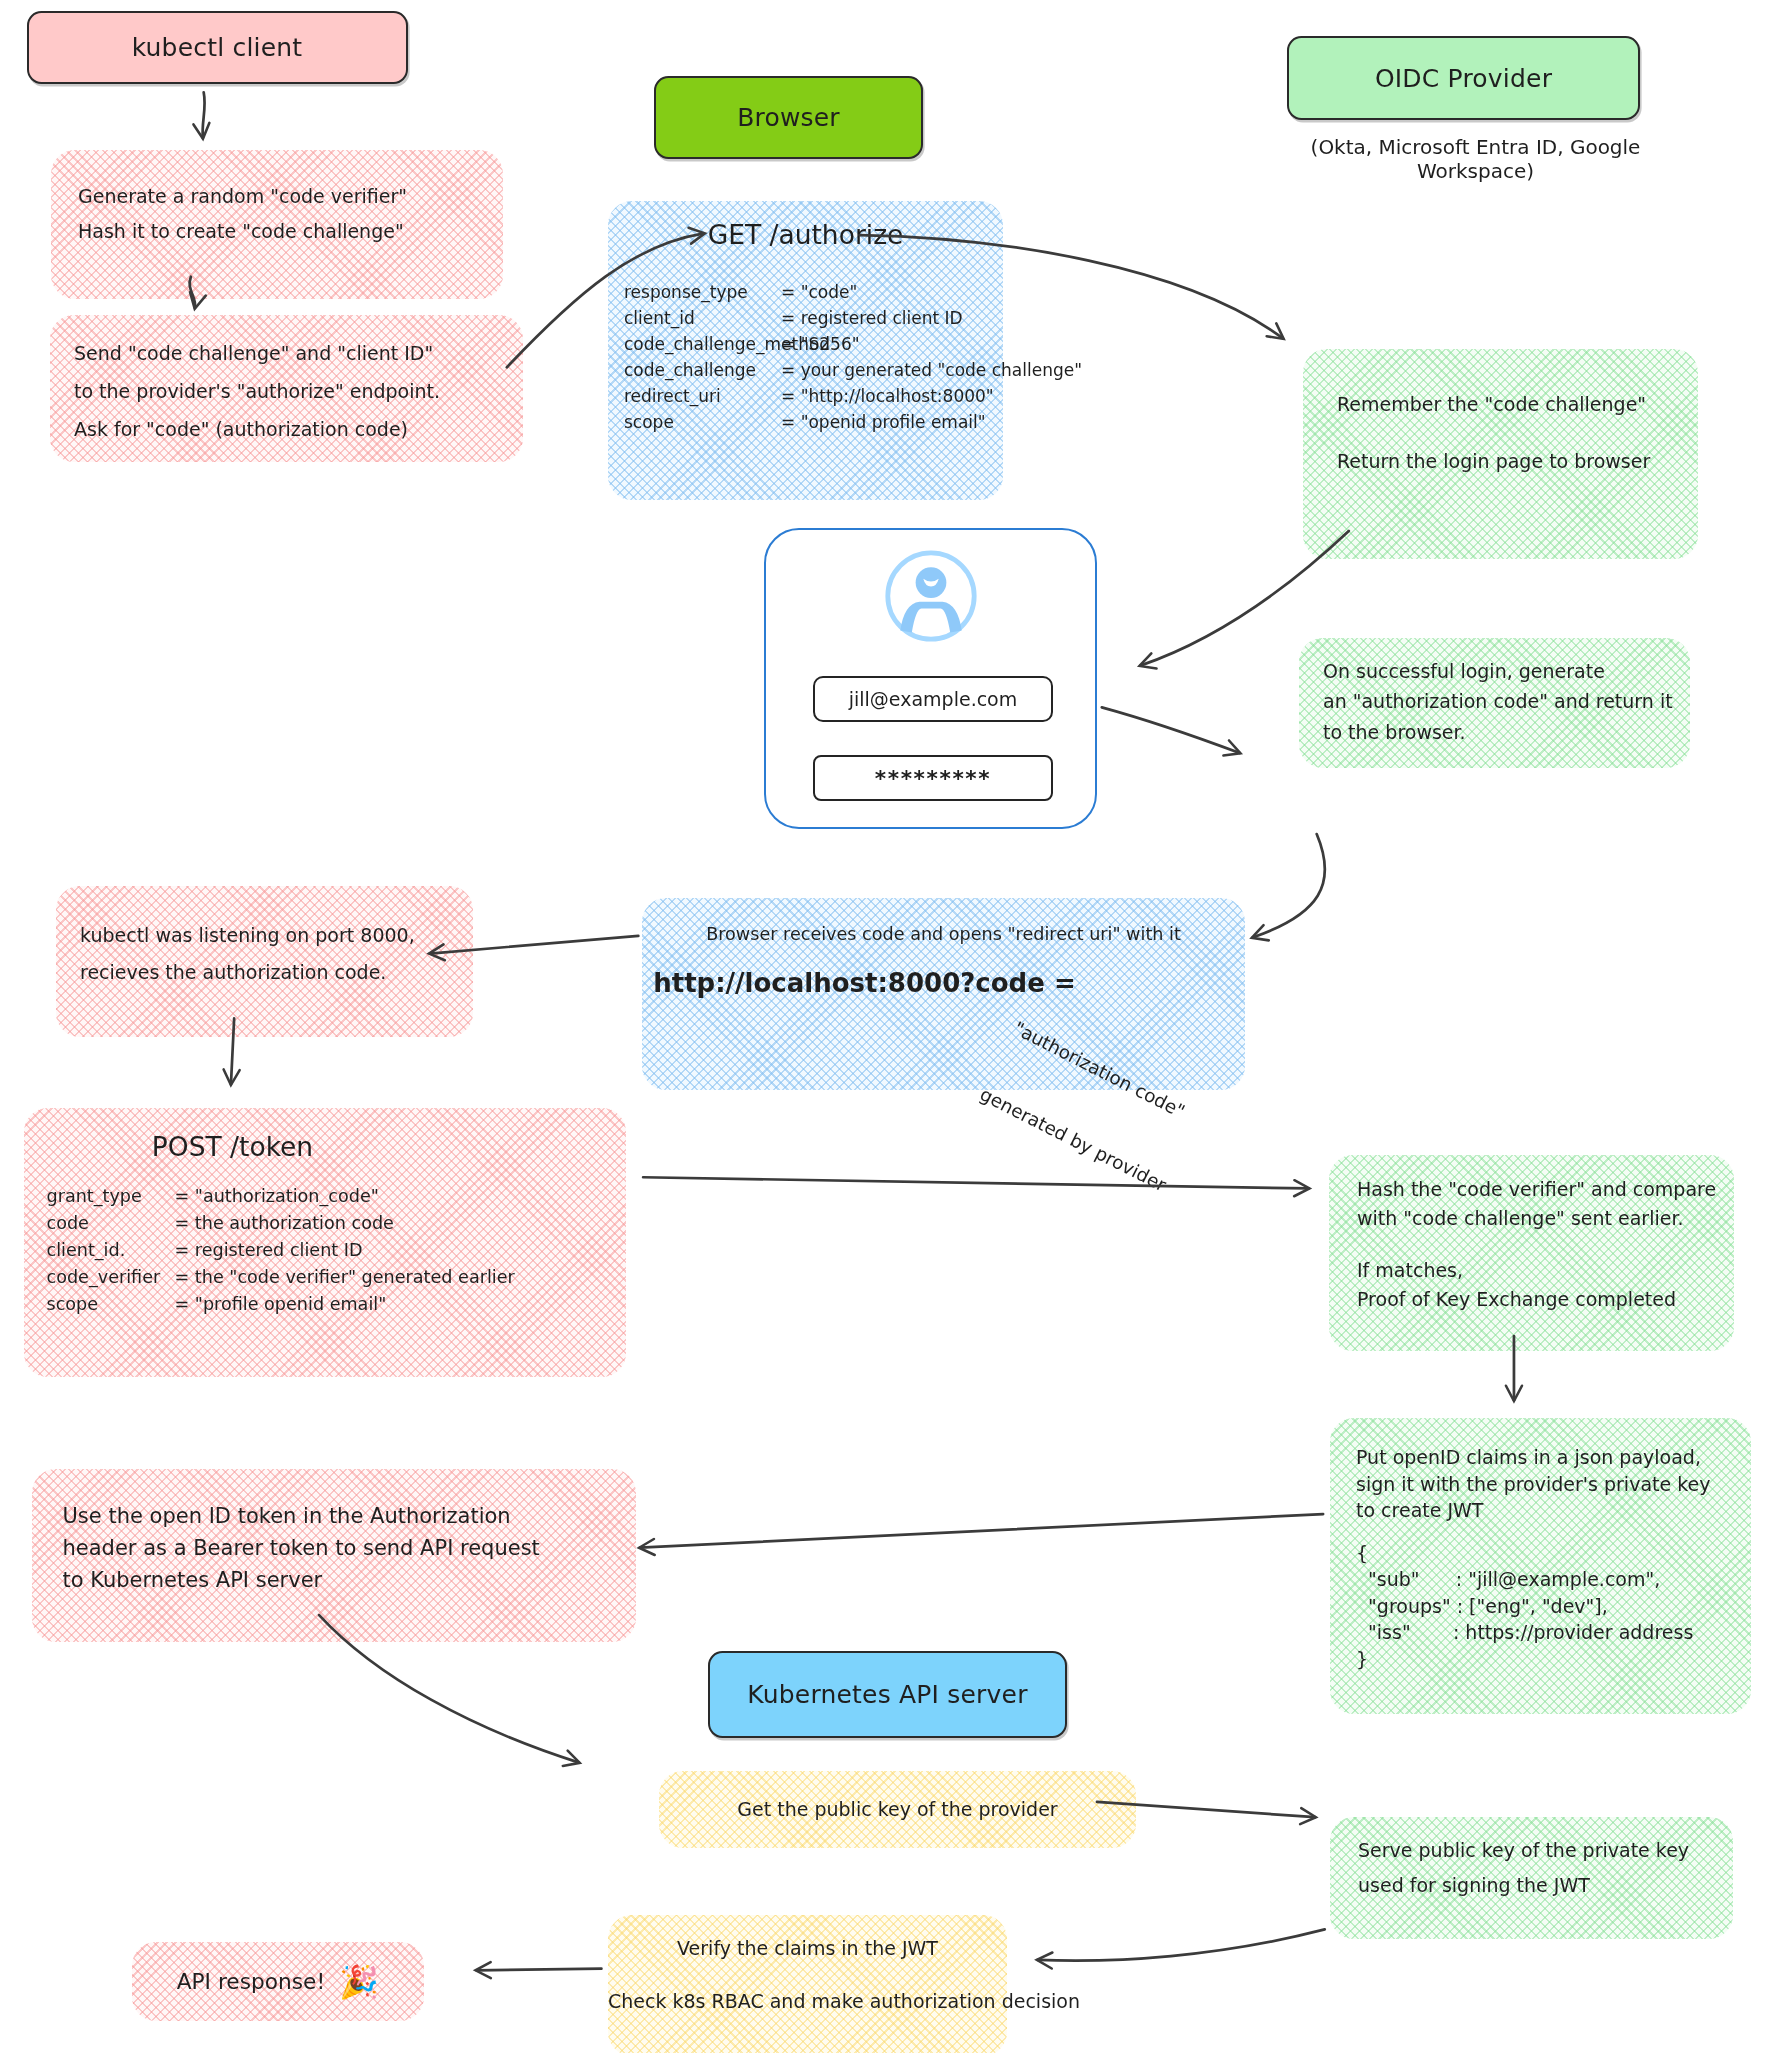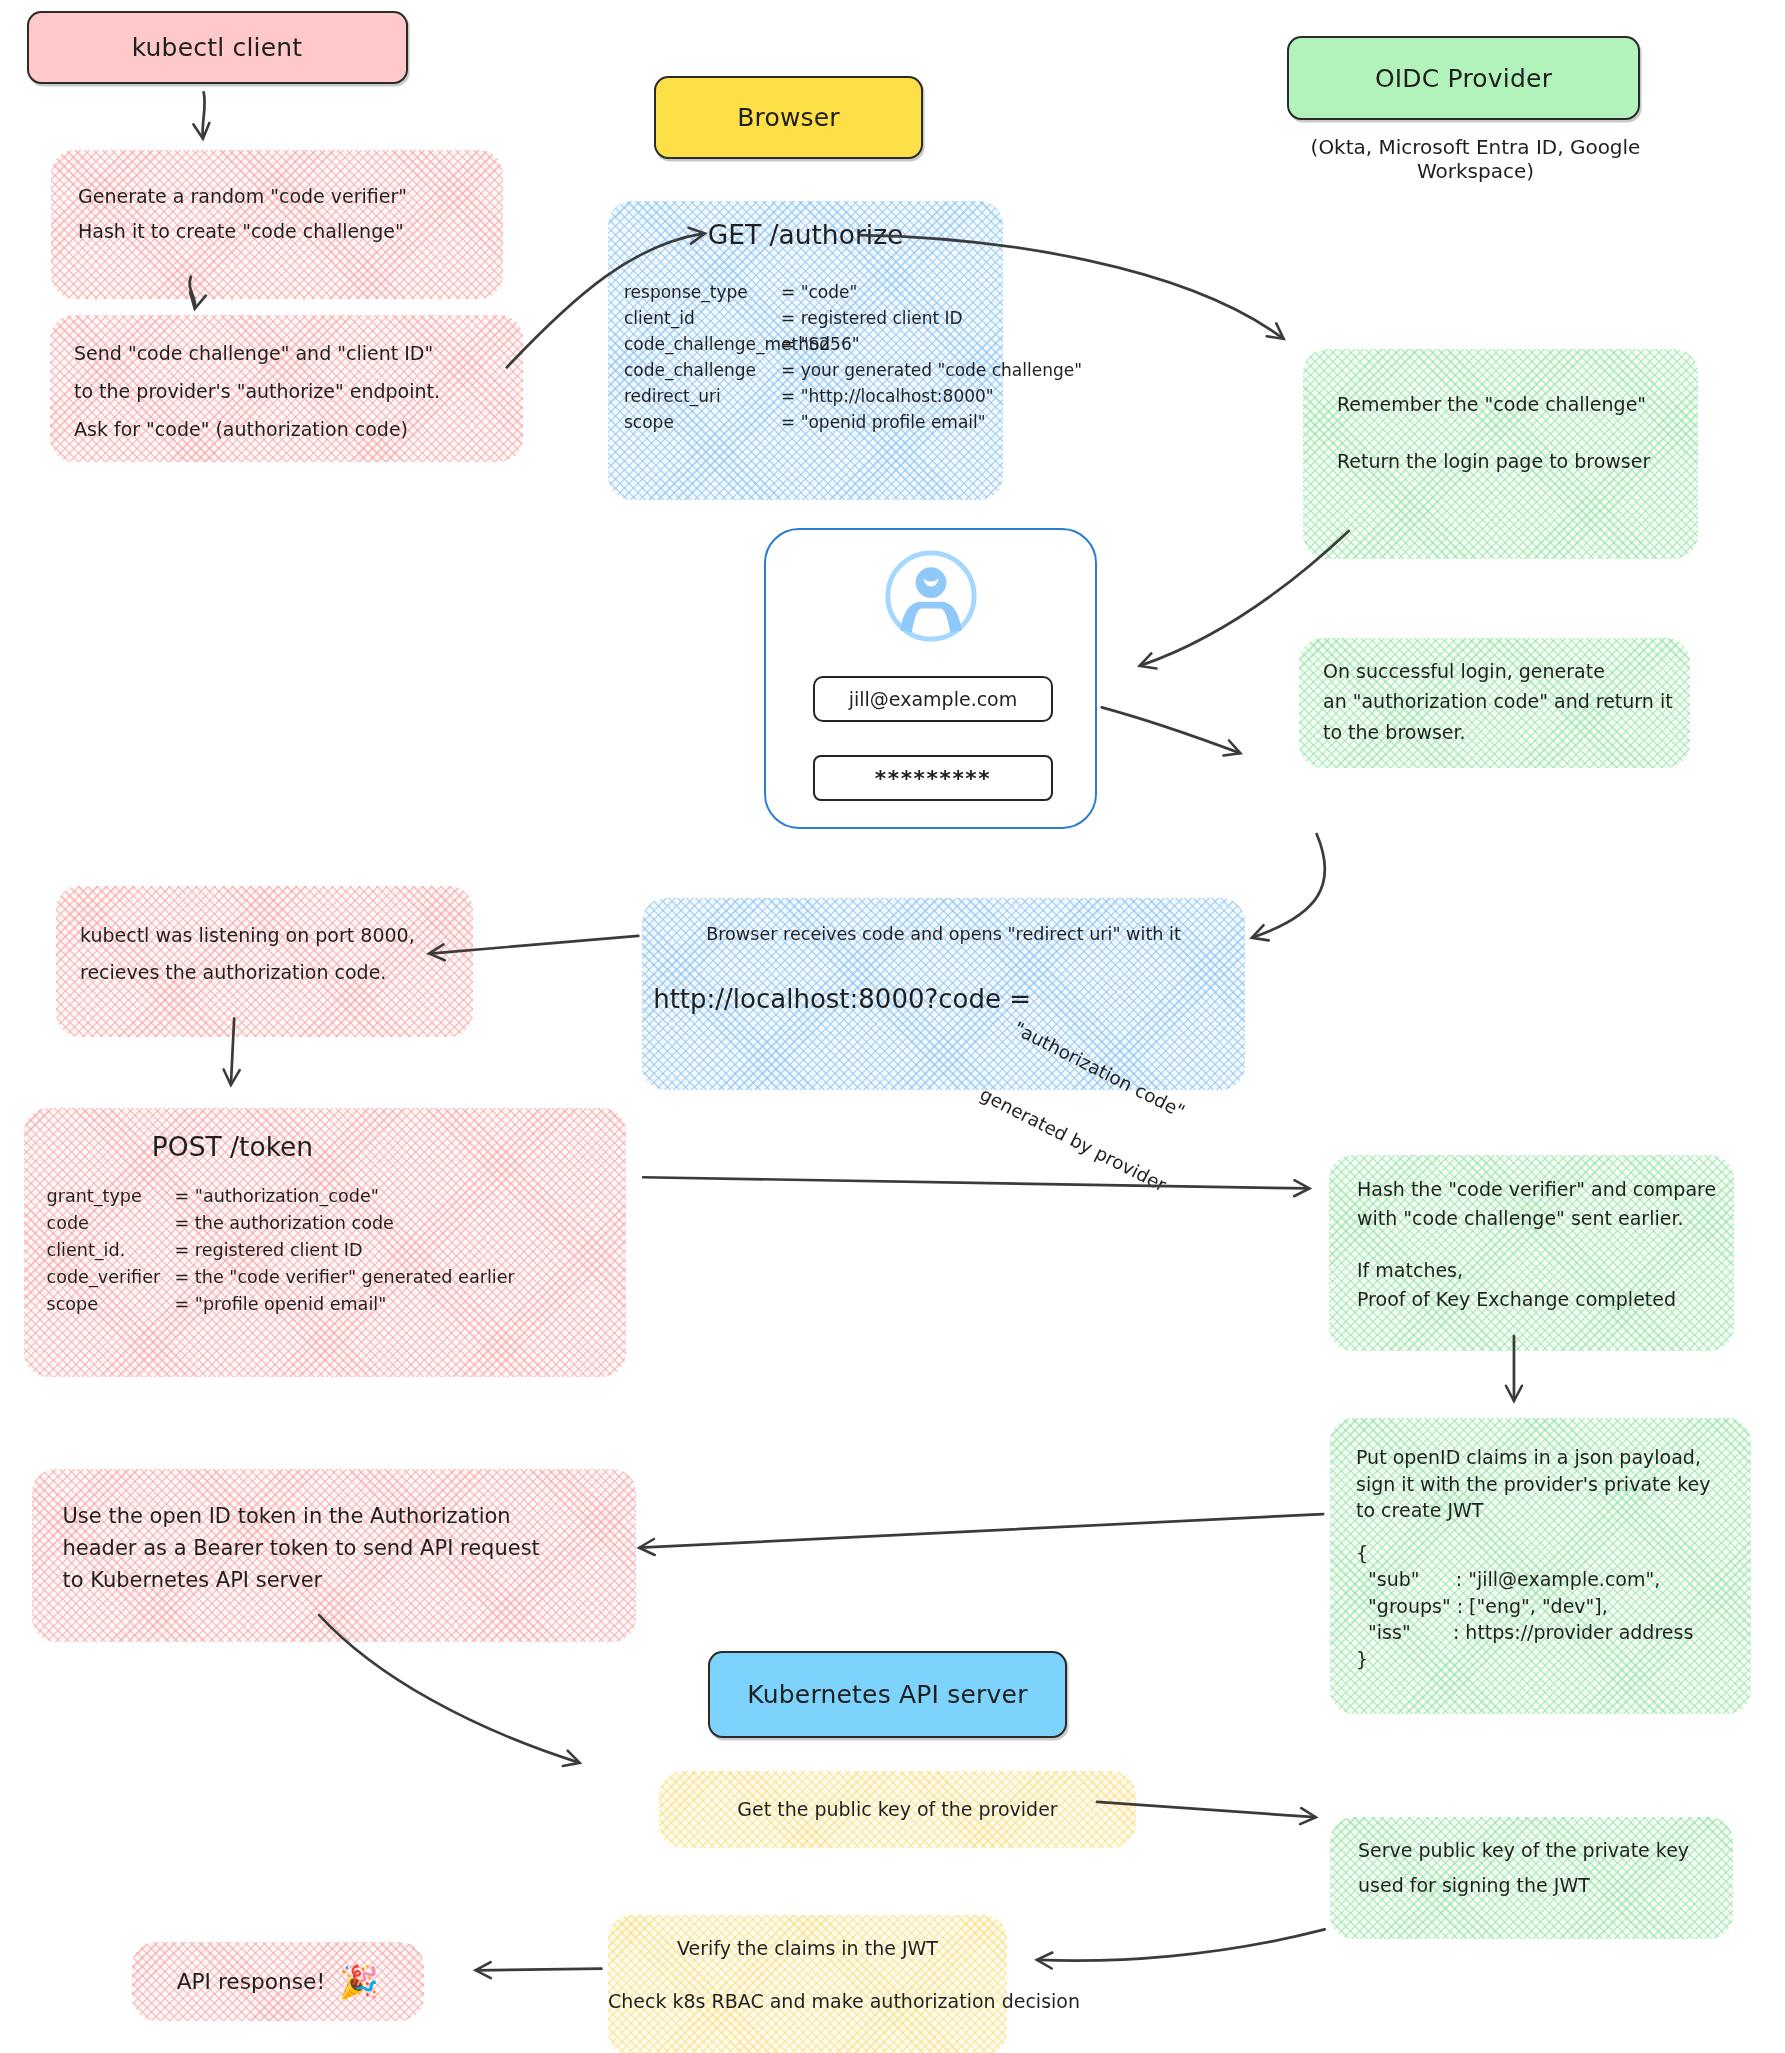--- a/index.html
+++ b/index.html
@@ -4,21 +4,21 @@
 <style>
   html,body{margin:0;padding:0;background:#ffffff;}
   body{font-family:"DejaVu Sans",sans-serif;color:#1f1f1f;}
   #canvas{position:relative;width:1785px;height:2053px;background:#ffffff;overflow:hidden;}
 
   
   .hdr{position:absolute;display:flex;align-items:center;justify-content:center;
        border:2.8px solid #2a2a2a;border-radius:14.4px;font-size:25px;letter-spacing:0.2px;
        box-shadow:1.6px 2.4px 0 rgba(40,40,40,.25);}
   .hdr.pink{background:#ffc9c9}
-  .hdr.blue{background:#fde047}
+  .hdr.blue{background:#84cc16}
   .hdr.green{background:#b2f2bb}
   .hdr.yellow{background:#7dd3fc}
 
   
   .hatch{position:absolute;border-radius:24px;}
   .hatch.pink{background-color:rgba(255,201,201,.14);background-image:
     repeating-linear-gradient(45deg,rgba(247,151,151,.50) 0 1.6px,transparent 1.6px 6.4px),
     repeating-linear-gradient(-45deg,rgba(247,151,151,.50) 0 1.6px,transparent 1.6px 6.4px);}
   .hatch.blue{background-color:rgba(165,216,255,.16);background-image:
     repeating-linear-gradient(45deg,rgba(126,188,240,.52) 0 1.6px,transparent 1.6px 6.4px),
@@ -129,21 +129,21 @@
     </div>
   </div>
 
   <div class="hatch pink body-text" style="left:56px;top:886px;width:393px;height:120px;padding:30.5px 0 0 24px;line-height:37px;">
     <div class="tline">kubectl was listening on port 8000,</div>
     <div class="tline">recieves the authorization code.</div>
   </div>
 
   <div class="hatch blue" style="left:642px;top:898px;width:603px;height:192px;">
     <div style="padding-top:26px;text-align:center;font-size:17.6px;">Browser receives code and opens "redirect uri" with it</div>
-    <div style="position:absolute;left:11.2px;top:86px;font-size:26px;font-weight:400;white-space:pre;">http://localhost:8000?code = </div>
+    <div style="position:absolute;left:11.2px;top:70px;font-size:26px;font-weight:700;white-space:pre;">http://localhost:8000?code = </div>
     <div class="rotated" style="left:401px;top:74px;">
       <div class="tline">"authorization code"</div>
       <div class="tline">generated by provider</div>
     </div>
   </div>
 
   <div class="hatch pink" style="left:24px;top:1108px;width:602px;height:246px;padding-top:22.5px;">
     <div class="box-title" style="width:417px;">POST /token</div>
     <div style="margin-top:21px;padding-left:22.5px;font-size:17.6px;line-height:27px;">
       <div class="prow"><span class="pkey" style="width:128px">grant_type</span><span class="pval">= "authorization_code"</span></div>

